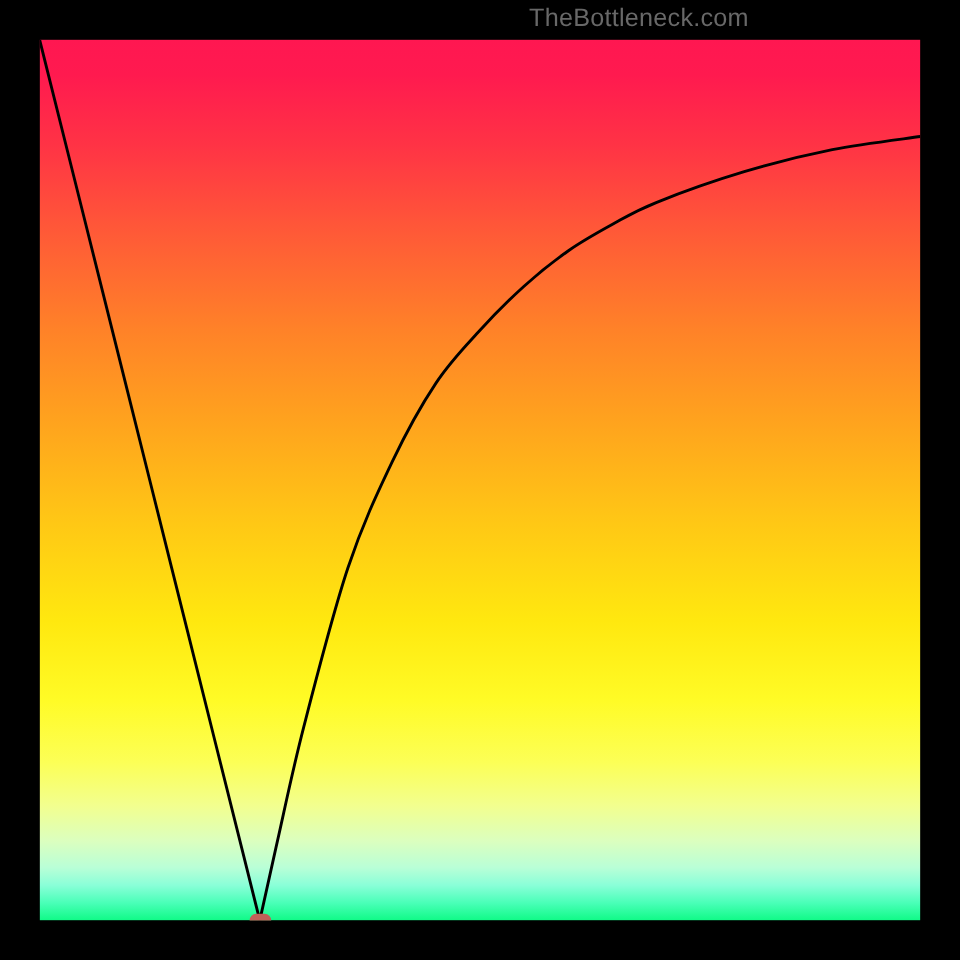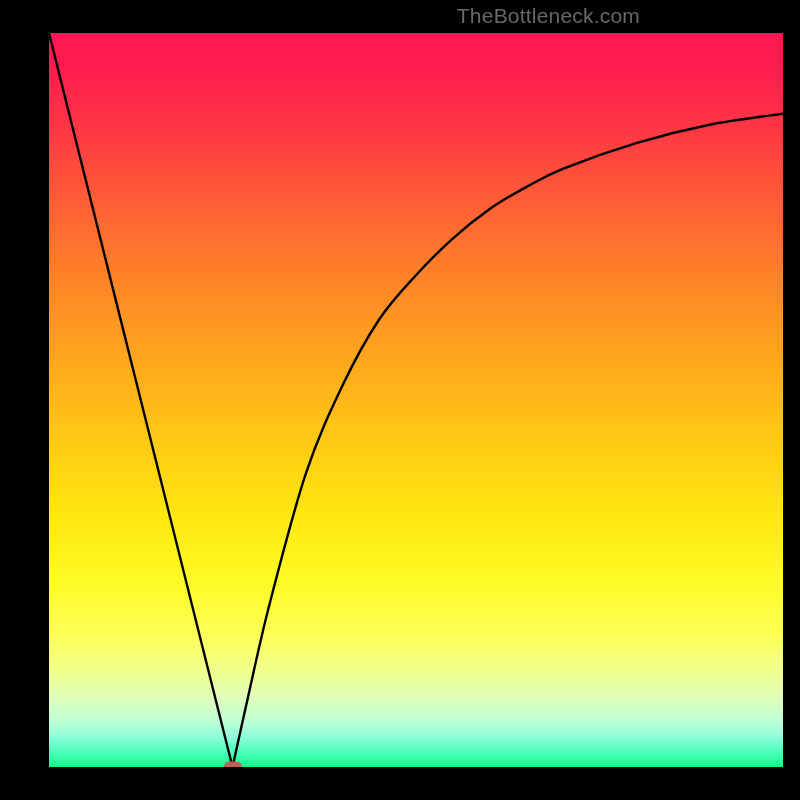--- a/index.html
+++ b/index.html
@@ -9,21 +9,20 @@
     height: 800px;
     overflow: hidden;
     background: #000;
     font-family: Arial, Helvetica, sans-serif;
   }
   .frame {
     position: relative;
     width: 636px;
     height: 800px;
     background: #000;
-    margin-left: 16px;
   }
   .watermark {
     position: absolute;
     top: 4px;
     right: 12px;
     color: #686868;
     font-size: 21px;
     font-weight: 400;
     letter-spacing: 0.2px;
     z-index: 10;

